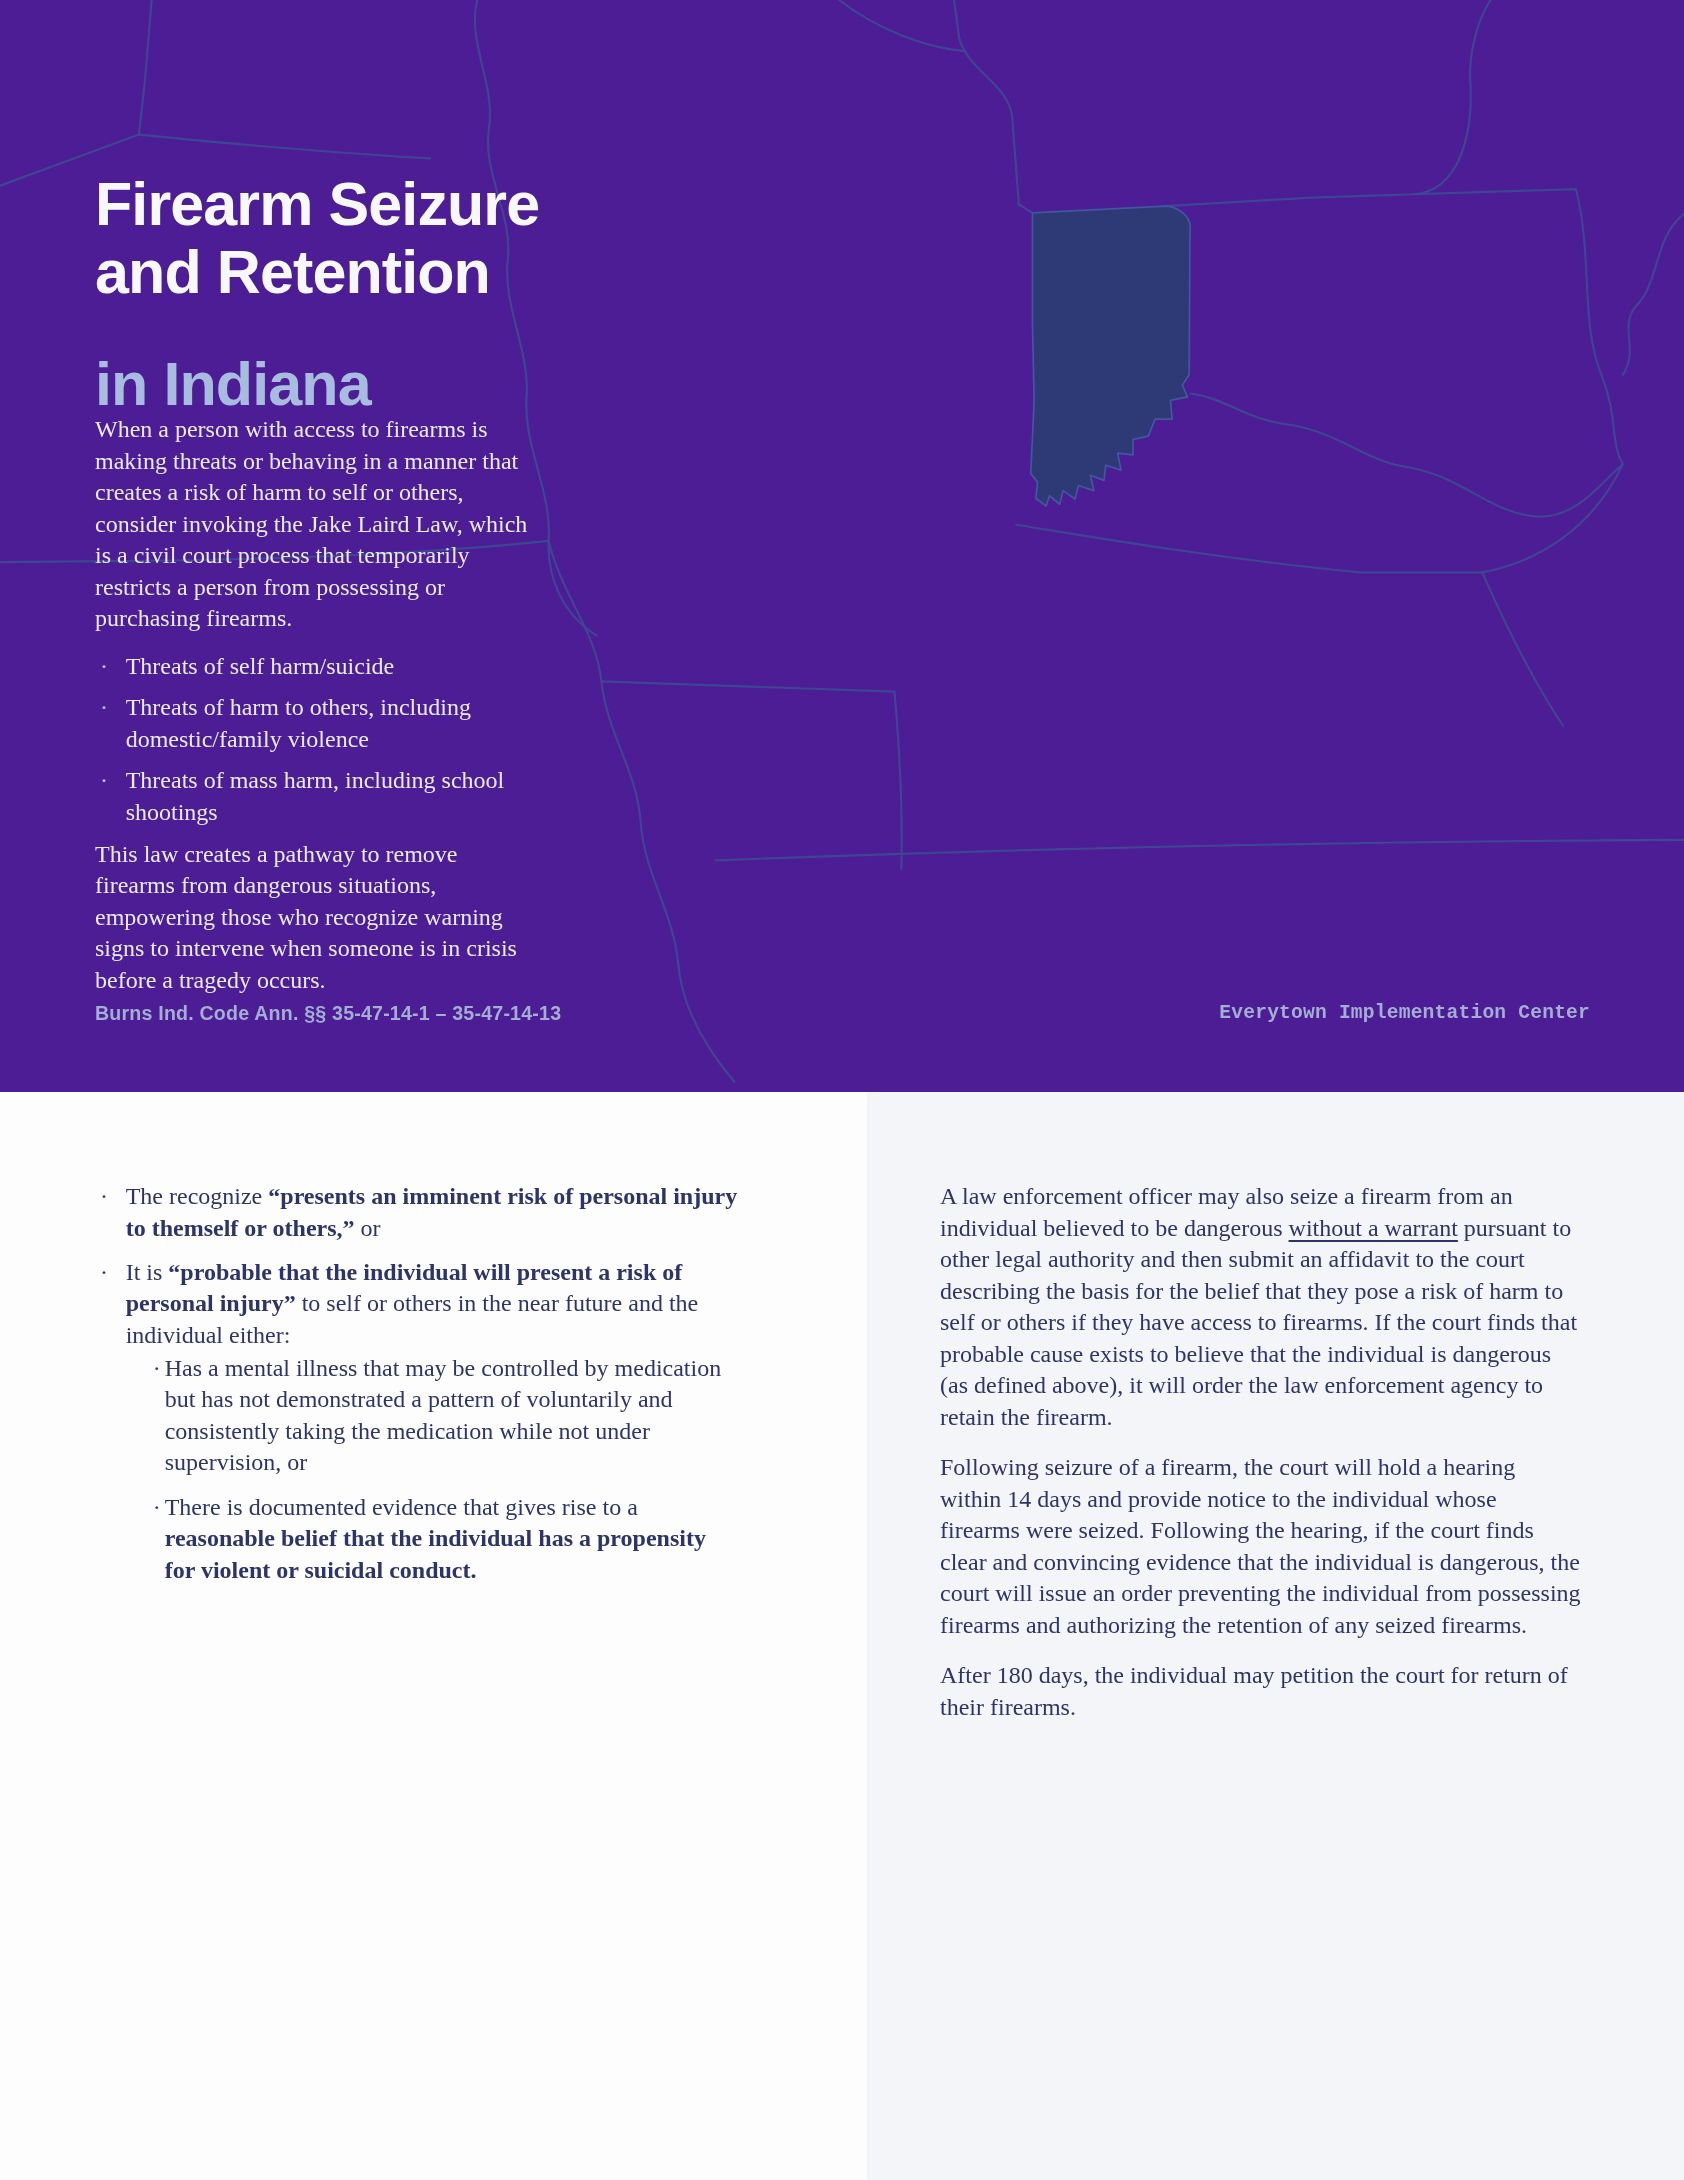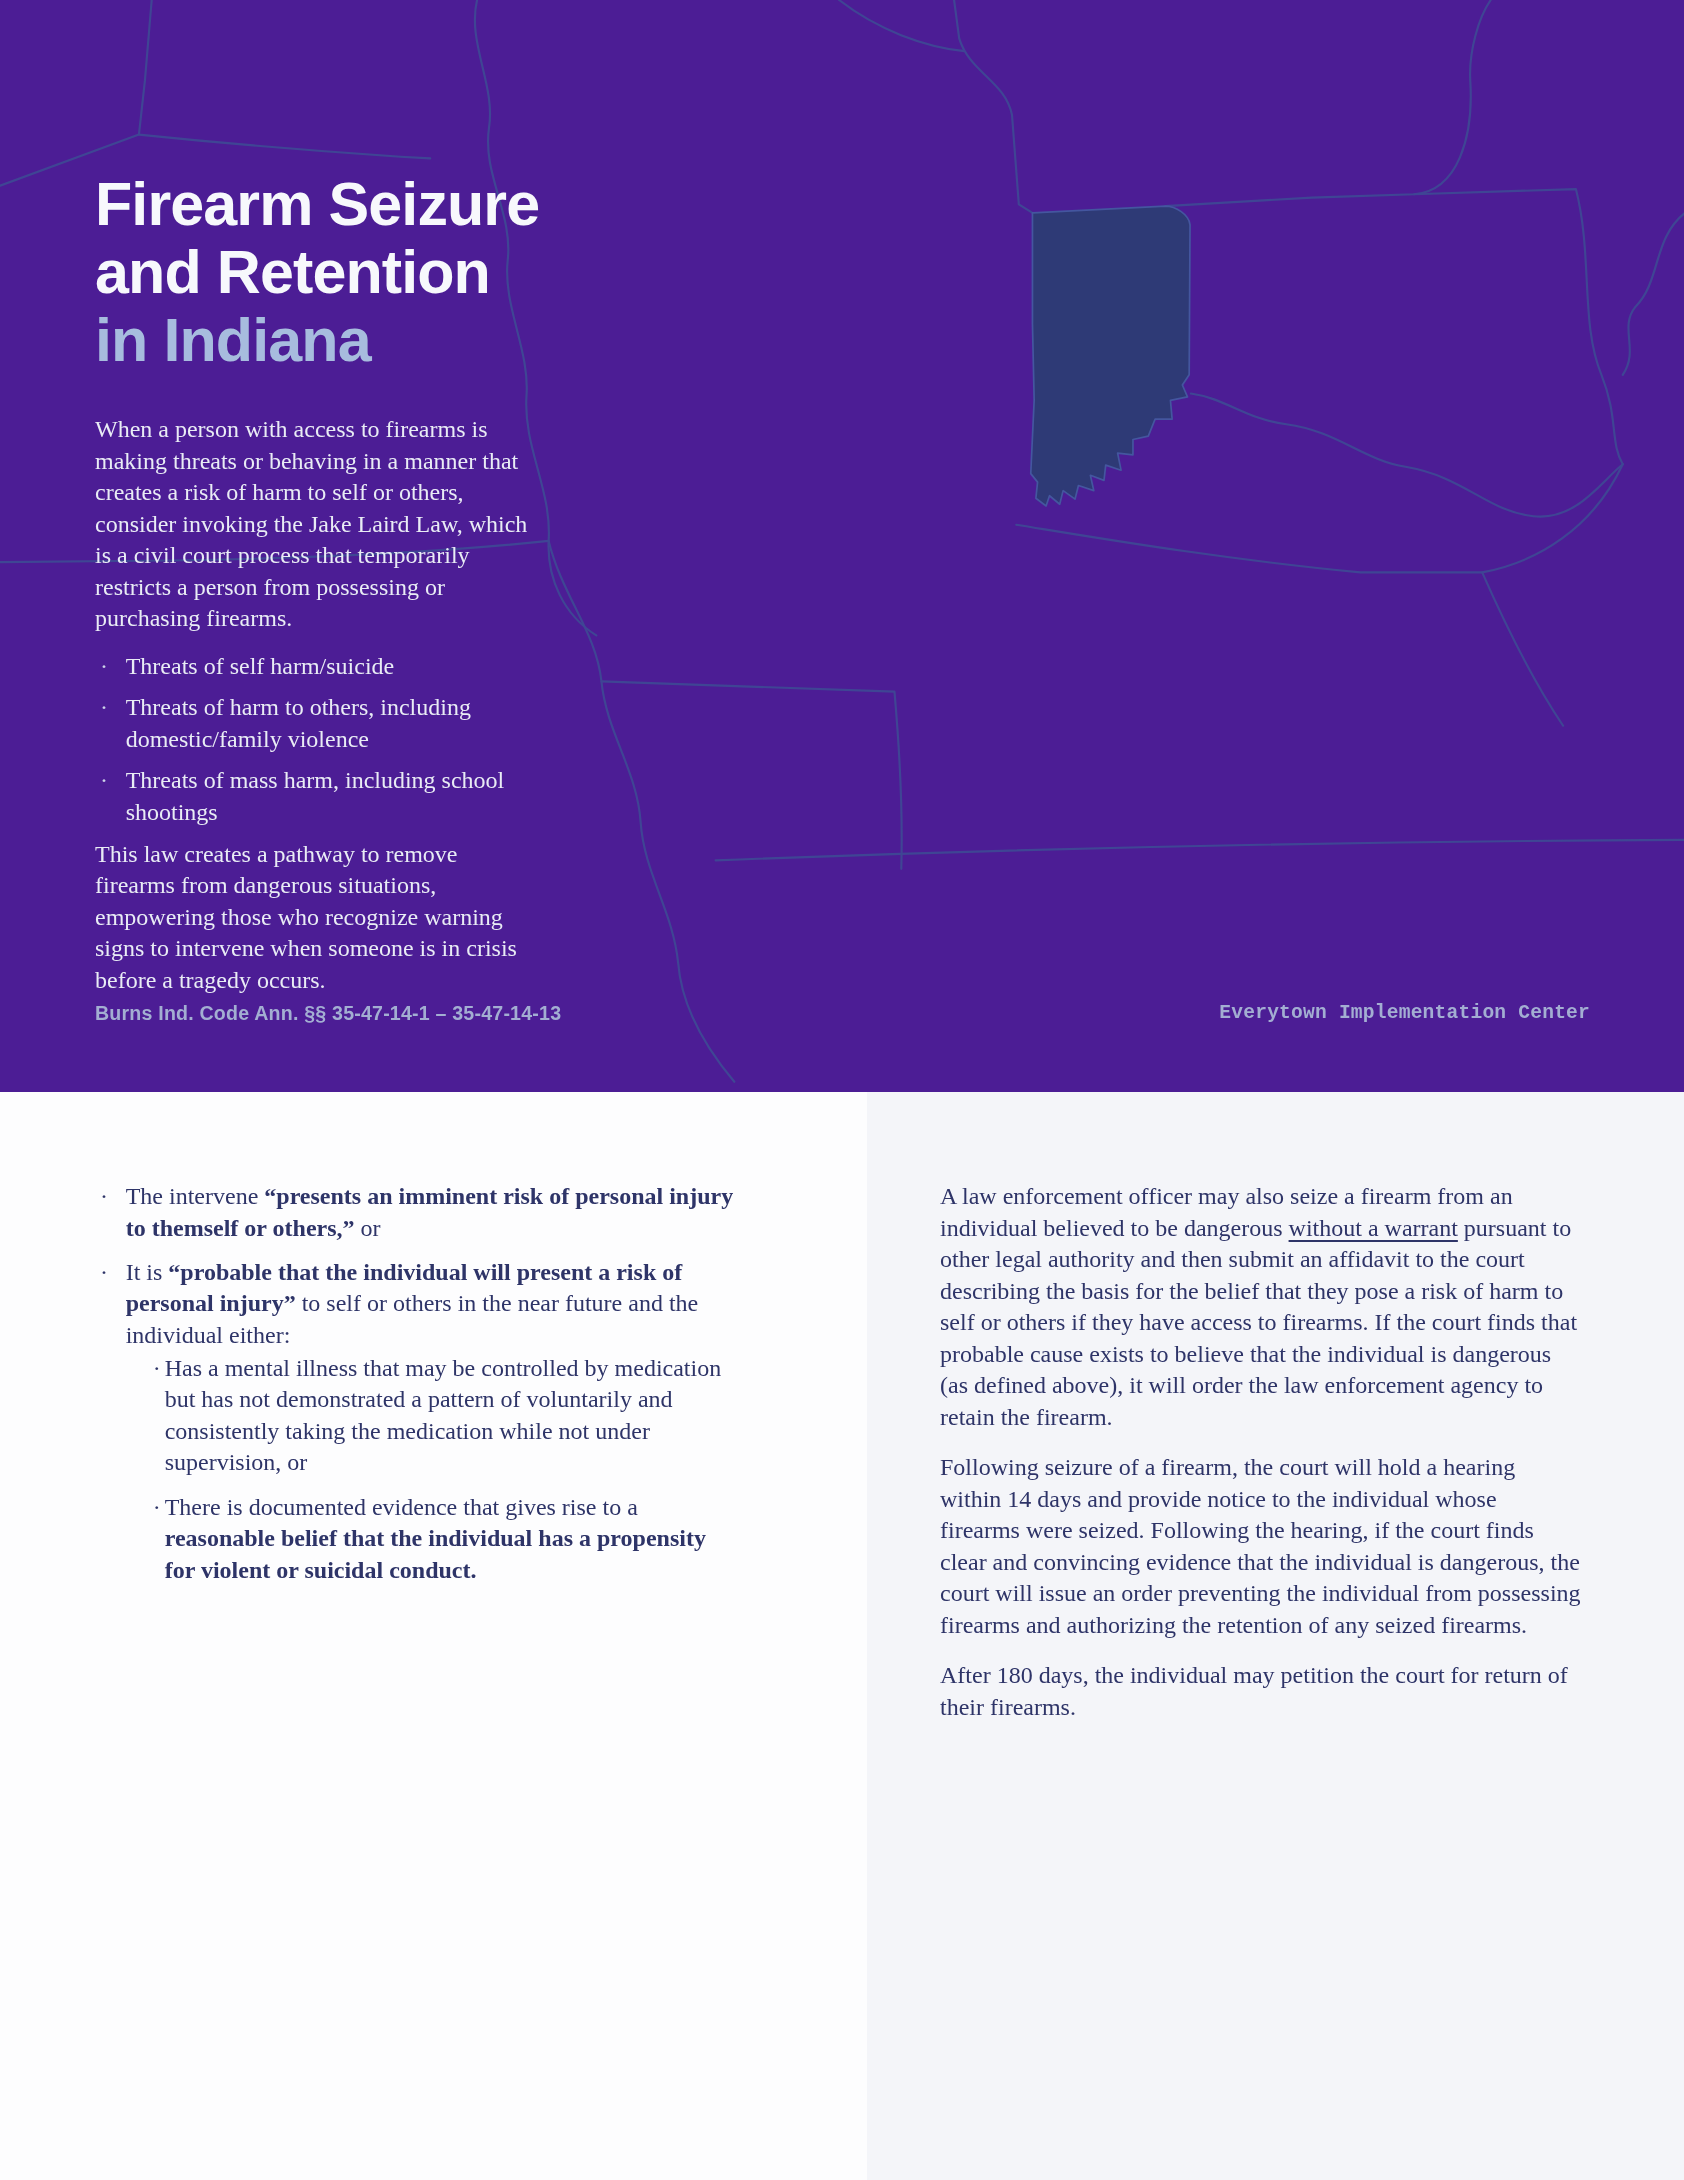--- a/index.html
+++ b/index.html
@@ -13,21 +13,21 @@
     position:absolute;left:0;top:0;width:1685px;height:1092px;
     background:#4c1d95;overflow:hidden;
   }
   .hero svg.map{position:absolute;left:0;top:0;}
   .hero-title{
     position:absolute;left:95px;top:170px;
     font-family:"Liberation Sans", sans-serif;
     font-weight:700;font-size:61px;line-height:68px;letter-spacing:-0.9px;
     color:#f7f8fc;
   }
-  .hero-title .line3{color:#a7bcde;}
+  .hero-title .line3{color:#a7bcde;margin-top:44px;}
   .hero-copy{
     position:absolute;left:95px;top:414px;width:451px;
     color:#e9ecf5;font-size:24px;line-height:31.5px;
   }
   .hero-copy p{margin:0 16px 16px 0;}
   .blist{margin:0 0 5.1px 0;}
   .brow{display:flex;margin:0 0 10.2px 0;}
   .brow .dot{width:25.6px;flex:0 0 25.6px;text-align:left;padding-left:5.1px;color:#cdd4e8;}
   .footrow{
     position:absolute;left:0;top:1002px;width:1685px;
@@ -111,21 +111,21 @@
   </div>
 </div>
 
 <div class="lower">
   <div class="gray-panel"></div>
 
   <div class="col col-left">
 
     <div class="brow">
       <span class="dot">·</span>
-      <div><span>The intervene </span><span class="b">“presents an imminent risk of personal injury to themself or others,”</span><span> or</span></div>
+      <div><span>The recognize </span><span class="b">“presents an imminent risk of personal injury to themself or others,”</span><span> or</span></div>
     </div>
 
     <div class="brow">
       <span class="dot">·</span>
       <div><span>It is </span><span class="b">“probable that the individual will present a risk of personal injury”</span><span> to self or others in the near future and the individual either:</span>
         <div class="sublist" style="margin-left:27px;">
           <div class="subrow">
             <span class="sdot">·</span>
             <div>Has a mental illness that may be controlled by medication but has not demonstrated a pattern of voluntarily and consistently taking the medication while not under supervision, or</div>
           </div>

